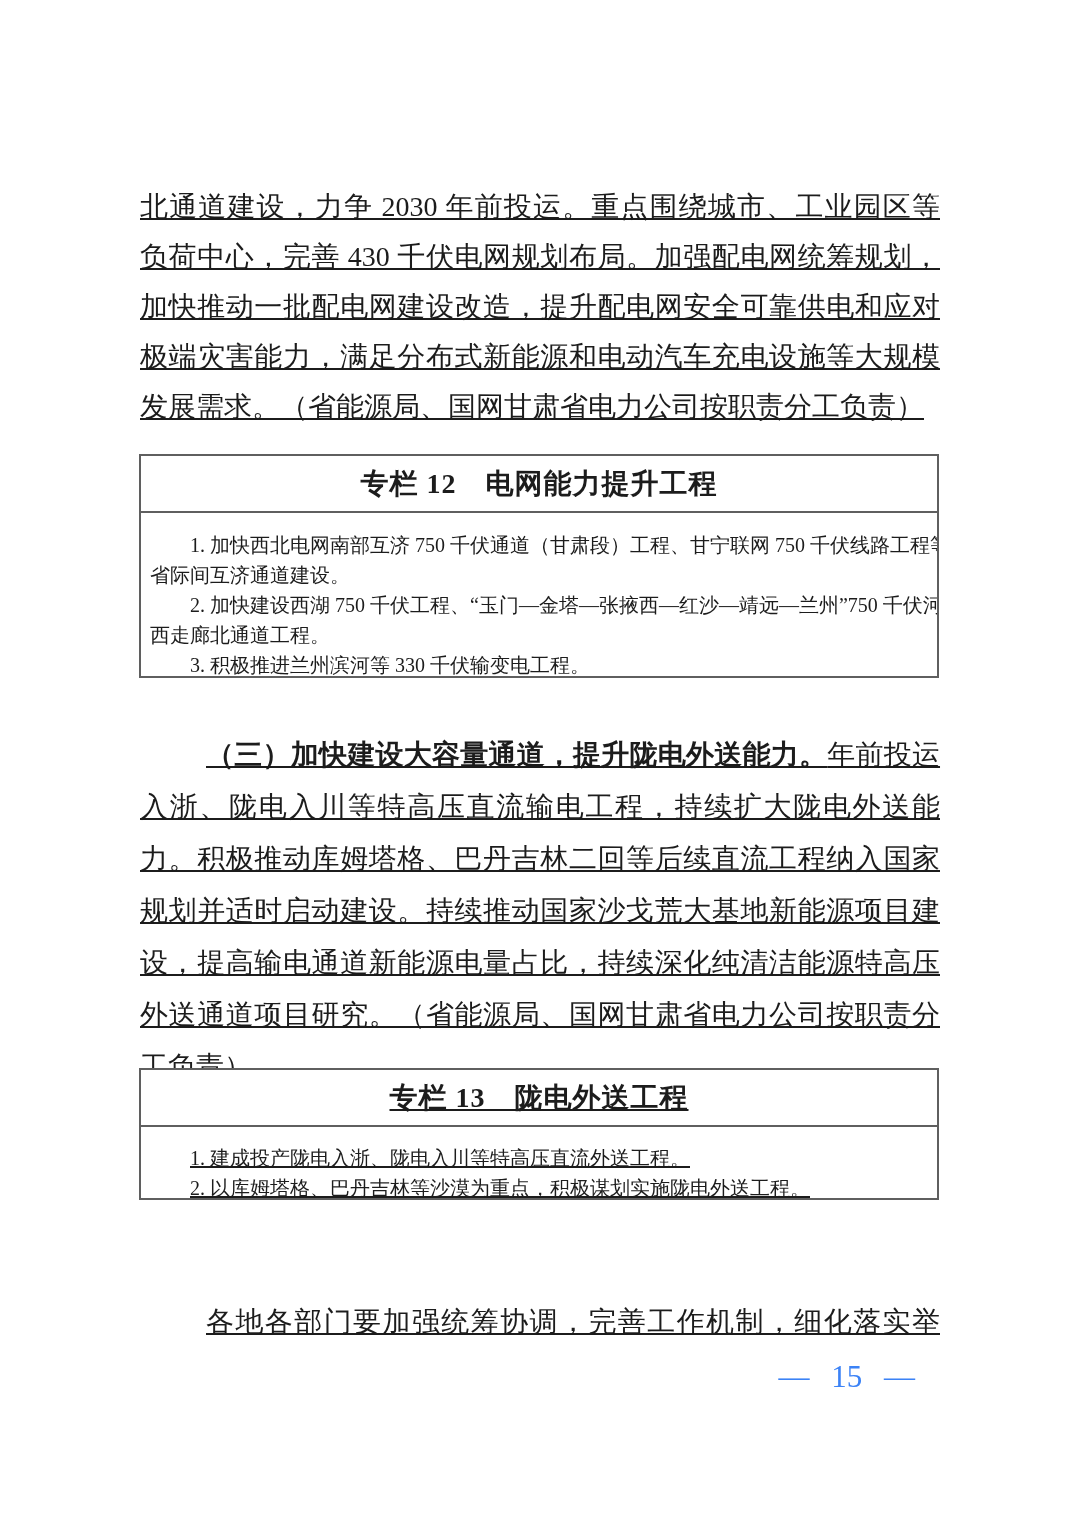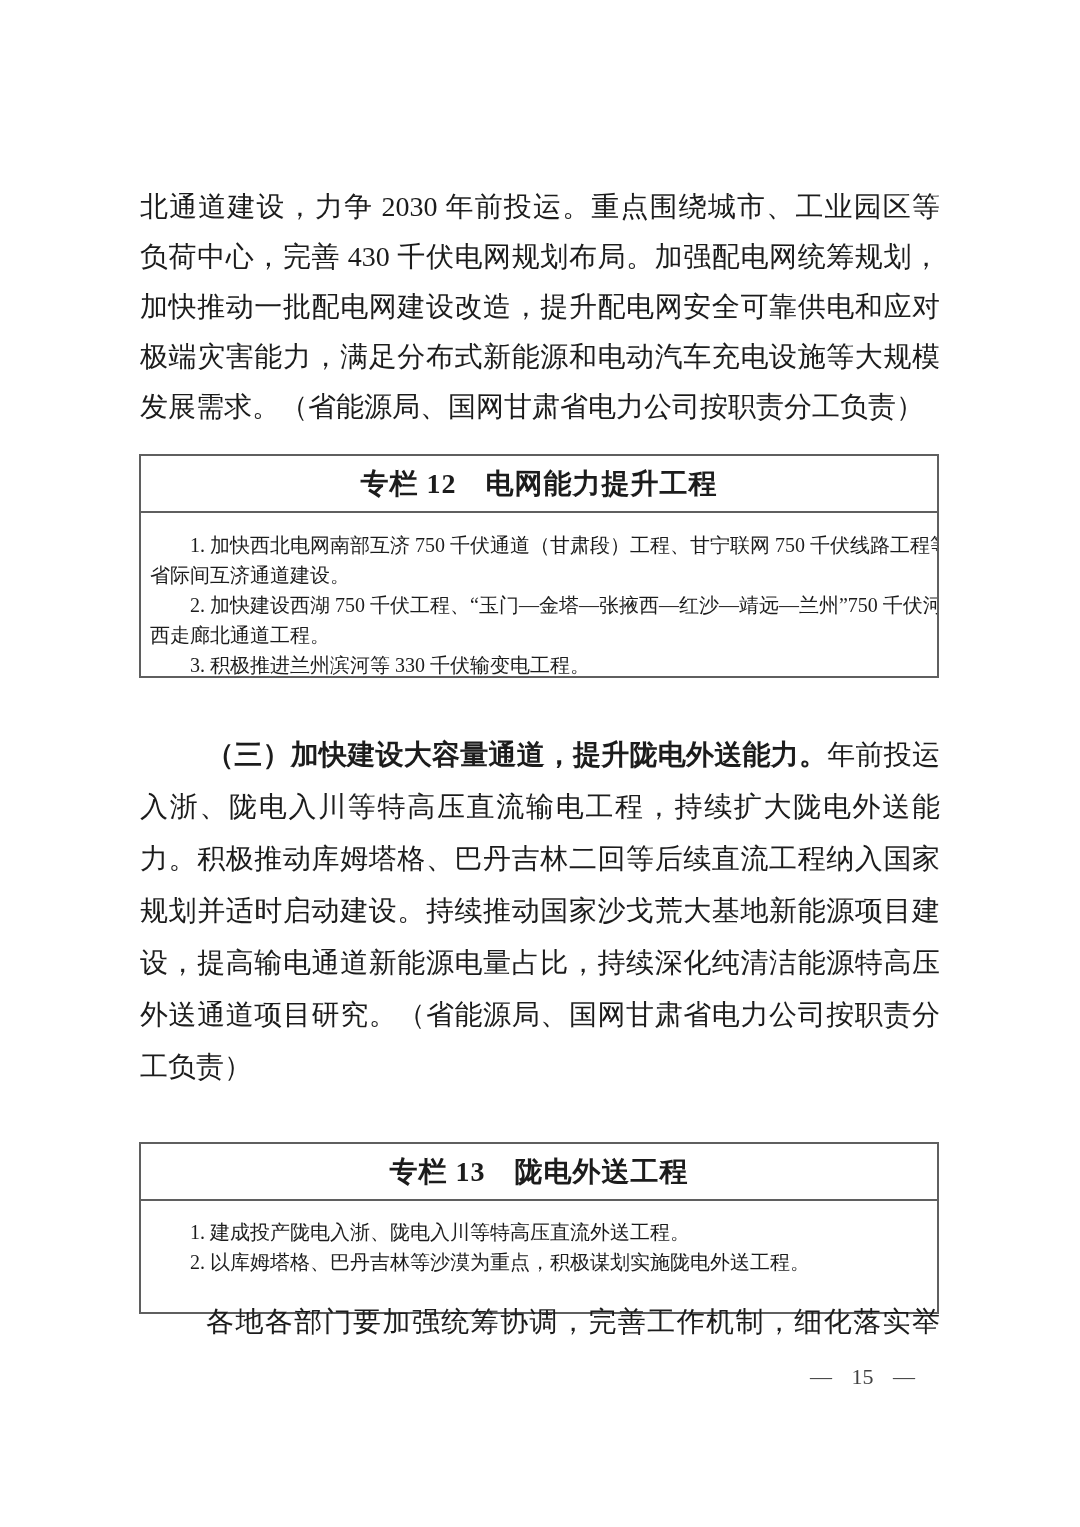--- a/index.html
+++ b/index.html
@@ -7,21 +7,21 @@
     width: 1080px; height: 1527px;
     background: #ffffff;
     font-family: "Liberation Serif", "DejaVu Serif", serif;
     color: #1c1c1c;
     position: relative;
     overflow: hidden;
   }
   .page { position: absolute; inset: 0; }
 
   
-  .para { position: absolute; left: 140px; width: 800px; }
+  .para { position: absolute; left: 140px; width: 800px; text-decoration: underline; }
   .para .line {
     font-size: 28px;
     letter-spacing: 0;
   }
   .para .line.fill {
     text-align: justify;
     text-align-last: justify;
   }
   .para .line.first-indent { text-indent: 66px; }
   .p1 { top: 182px; }
@@ -34,44 +34,44 @@
 
   
   .box {
     position: absolute; left: 139px; width: 800px;
     border: 2px solid #5f5f5f;
     box-sizing: border-box;
     background: #ffffff;
     overflow: hidden;
   }
   .box12 { top: 454px; height: 224px; }
-  .box13 { top: 1142px; height: 172px; }
+  .box13 { top: 1068px; height: 132px; text-decoration: underline; }
   .box-title {
     height: 55px;
     border-bottom: 2px solid #5f5f5f;
     display: flex; align-items: center; justify-content: center;
     font-size: 28px; font-weight: 700;
     letter-spacing: 1px;
   }
   .box-content { padding: 17px 10px 0 9px; }
   .box13 .box-content { padding-top: 16px; }
   .box-content .line {
     font-size: 20px;
     line-height: 30px; height: 30px;
     white-space: nowrap;
   }
   .box-content .line.item-indent { text-indent: 40px; }
 
   
   .page-number {
     position: absolute; top: 1362px; left: 140px; width: 775px;
     text-align: right;
-    font-size: 22px; line-height: 30px;
+    font-size: 31px; line-height: 30px;
     word-spacing: 14px;
-    color: #404040;
+    color: #3b82f6;
   }
 </style>
 </head>
 <body>
 
 <div class="page">
 
   <div class="para p1">
       <div class="line fill"><span>北通道建设，力争 2030 年前投运。重点围绕城市、工业园区等</span></div>
       <div class="line fill"><span>负荷中心，完善 430 千伏电网规划布局。加强配电网统筹规划，</span></div>

